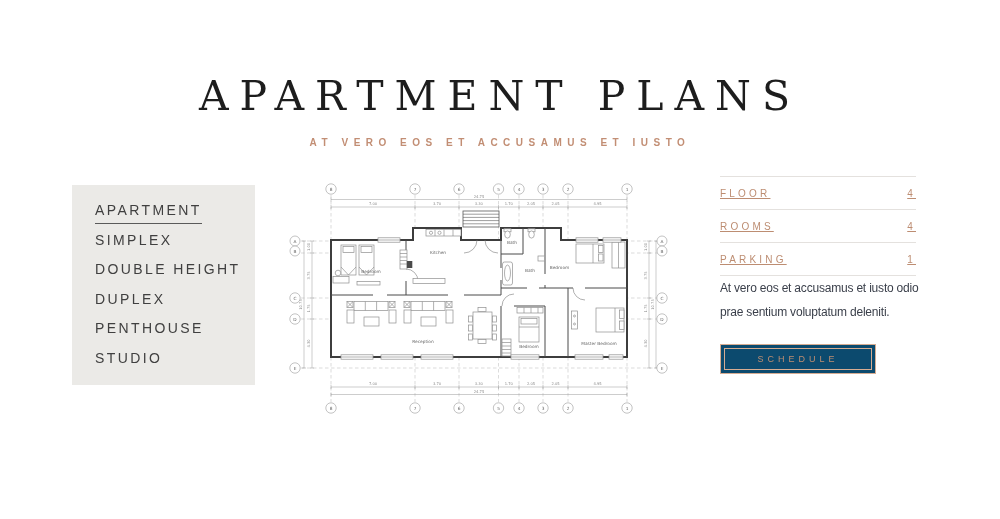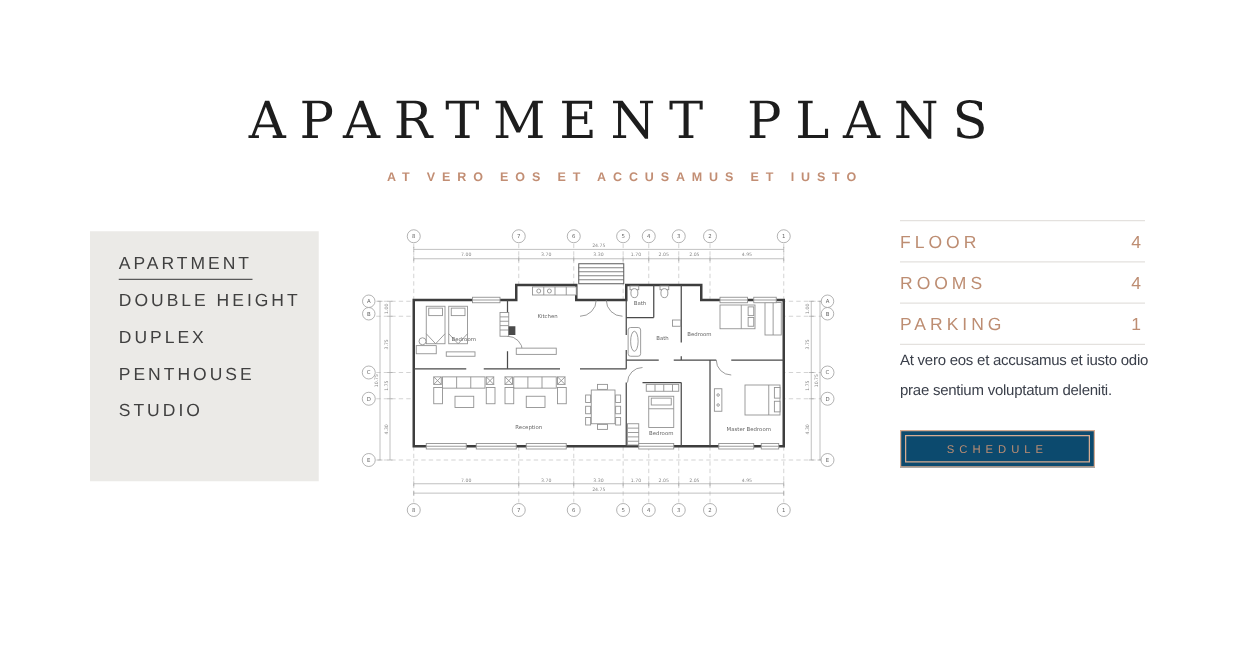--- a/index.html
+++ b/index.html
@@ -36,21 +36,21 @@
   .plan svg { display:block; width:100%; height:100%; }
   .plan text { font-family:"DejaVu Sans", sans-serif; }
   
   .details { position:absolute; left:720px; top:176px; width:196px; }
   .spec-table { border-top:1px solid #e4e1de; }
   .spec-row {
     display:flex; justify-content:space-between; align-items:center;
     height:33px; border-bottom:1px solid #e4e1de;
   }
   .spec-row .lbl, .spec-row .val {
-    font-size:14px; letter-spacing:3.2px; color:#bd8d72; white-space:nowrap;
+    font-size:10px; letter-spacing:3.2px; color:#bd8d72; white-space:nowrap;text-decoration:underline;
   }
   .spec-row .val { letter-spacing:3.2px; }
   .description {
     font-family:Liberation Sans, sans-serif;
     font-size:12px; line-height:24px; color:#3a3f4a; letter-spacing:-0.2px;
   }
   .description span { display:block; white-space:nowrap; }
   .schedule-btn {
     position:relative; margin-top:20px; width:156px; height:30px;
     border:1px solid #d6ac92; background:#0c4a6e; cursor:pointer;
@@ -68,20 +68,21 @@
 <body>
 
 <div class="page">
 
   <h1 class="title">APARTMENT PLANS</h1>
   <div class="subtitle">AT VERO EOS ET ACCUSAMUS ET IUSTO</div>
 
   <nav class="sidebar">
     <ul>
       <li class="active"><span>APARTMENT</span></li>
+      <li><span>SIMPLEX</span></li>
       <li><span>DOUBLE HEIGHT</span></li>
       <li><span>DUPLEX</span></li>
       <li><span>PENTHOUSE</span></li>
       <li><span>STUDIO</span></li>
     </ul>
   </nav>
 
   <div class="plan">
     <svg viewBox="0 0 400 245">
 

